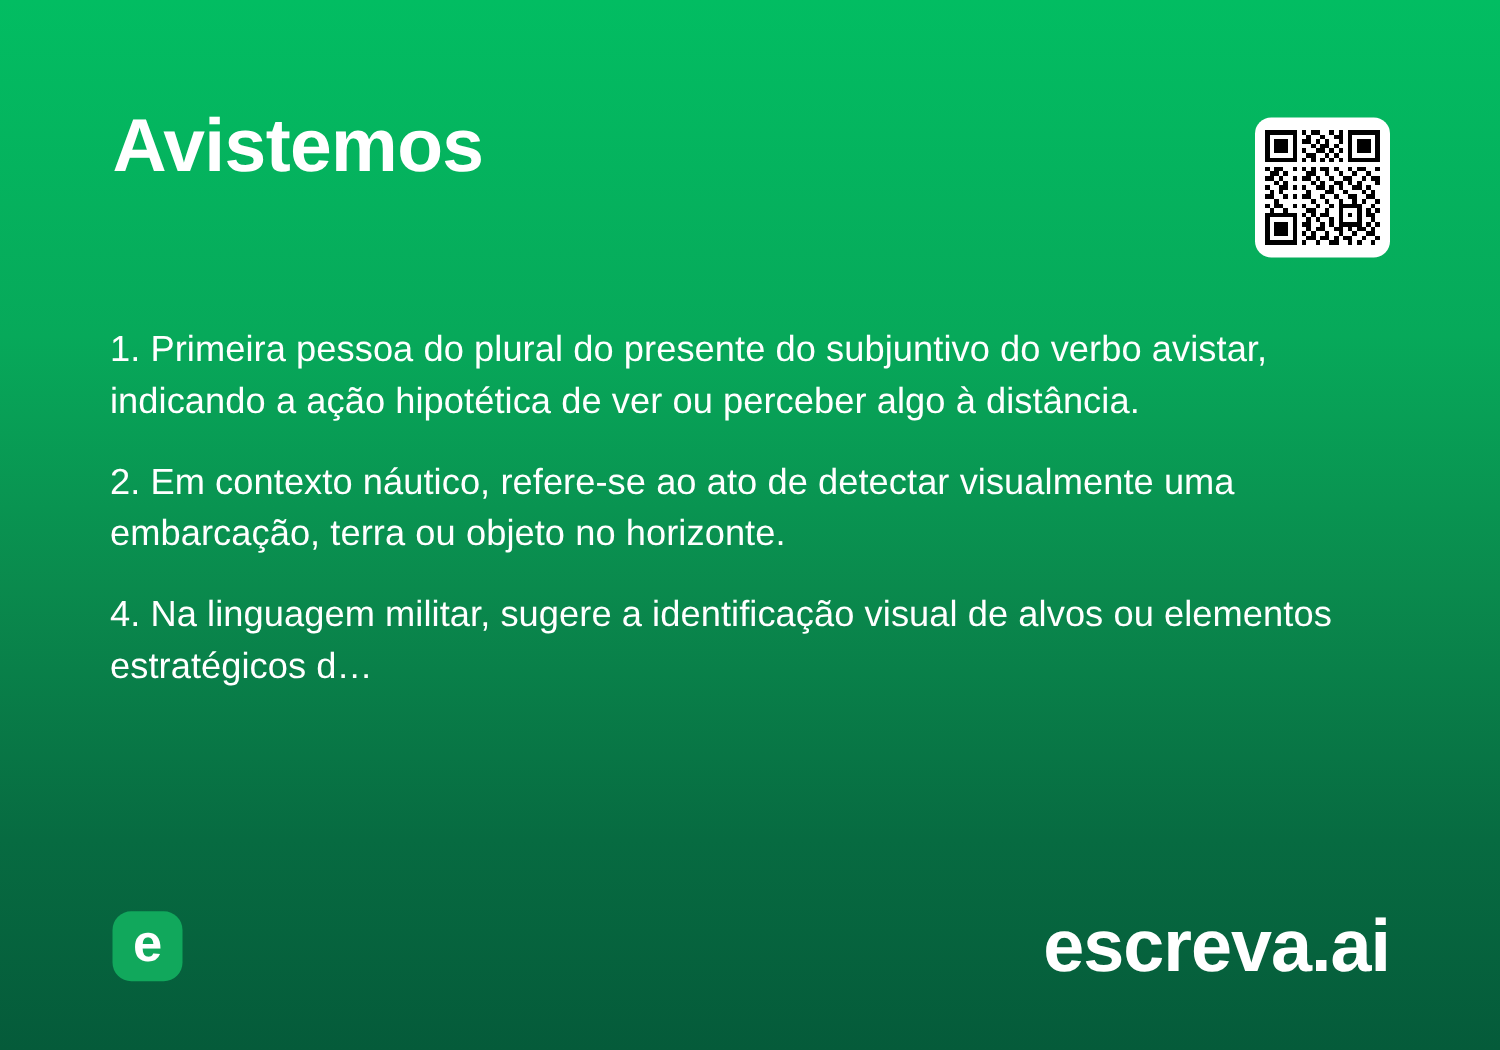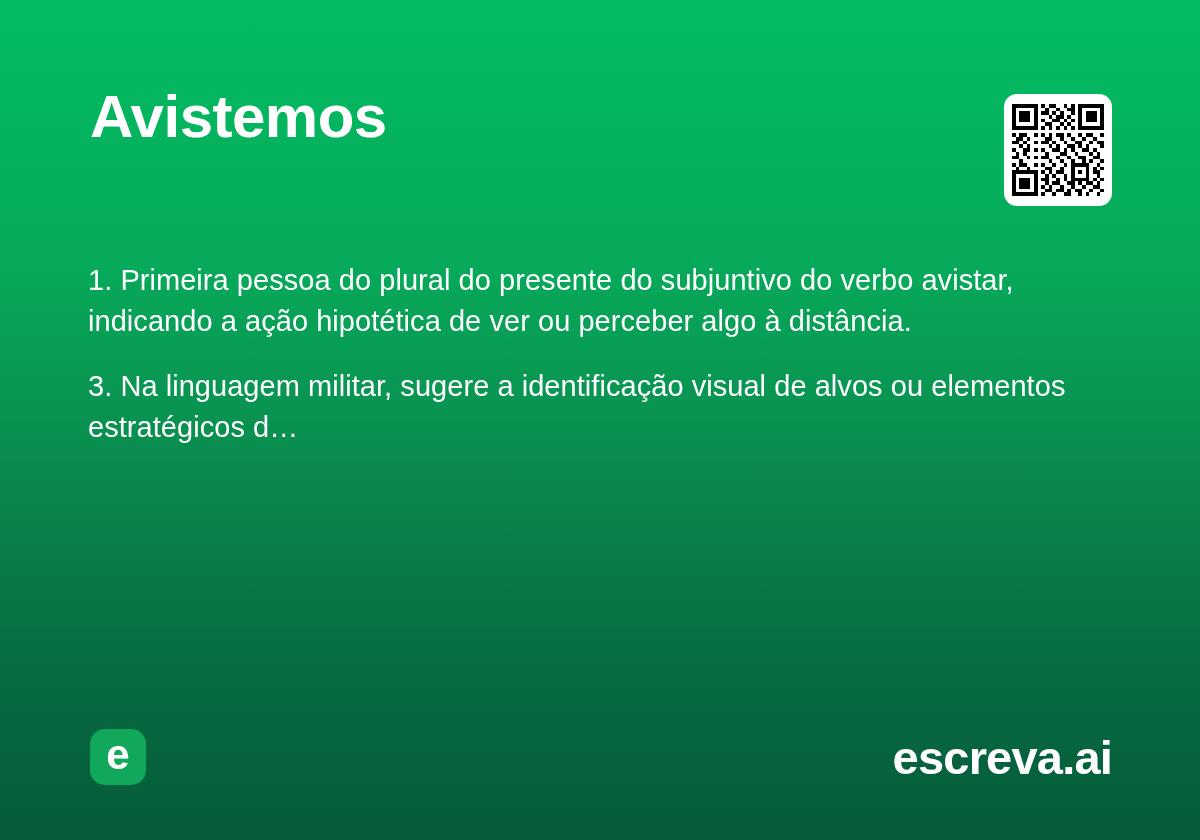--- a/index.html
+++ b/index.html
@@ -120,21 +120,21 @@
   .brand-mark span {
     font-size: 42px;
     font-weight: 800;
     line-height: 1;
     color: #ffffff;
     position: relative;
     top: -2px;
   }
 
   .wordmark {
-    font-size: 47px;
+    font-size: 59px;
     font-weight: 800;
     letter-spacing: -0.8px;
     line-height: 1;
     color: #ffffff;
     white-space: nowrap;
   }
 </style>
 </head>
 <body>
 
@@ -314,21 +314,22 @@
         <rect x="14" y="24" width="2" height="1"></rect>
           <rect x="18" y="24" width="1" height="1"></rect>
         <rect x="20" y="24" width="1" height="1"></rect>
           <rect x="23" y="24" width="1" height="1"></rect>
       </g>
     </svg>
   </div>
 
   <div class="definitions">
     <p class="definition">1. Primeira pessoa do plural do presente do subjuntivo do verbo avistar, indicando a ação hipotética de ver ou perceber algo à distância.</p>
-    <p class="definition">3. Na linguagem militar, sugere a identificação visual de alvos ou elementos estratégicos d…</p>
+    <p class="definition">2. Em contexto náutico, refere-se ao ato de detectar visualmente uma embarcação, terra ou objeto no horizonte.</p>
+    <p class="definition">4. Na linguagem militar, sugere a identificação visual de alvos ou elementos estratégicos d…</p>
   </div>
 
   <div class="footer">
     <div class="brand-mark">
       <span>e</span>
     </div>
     <div class="wordmark">escreva.ai</div>
   </div>
 
 </div>

